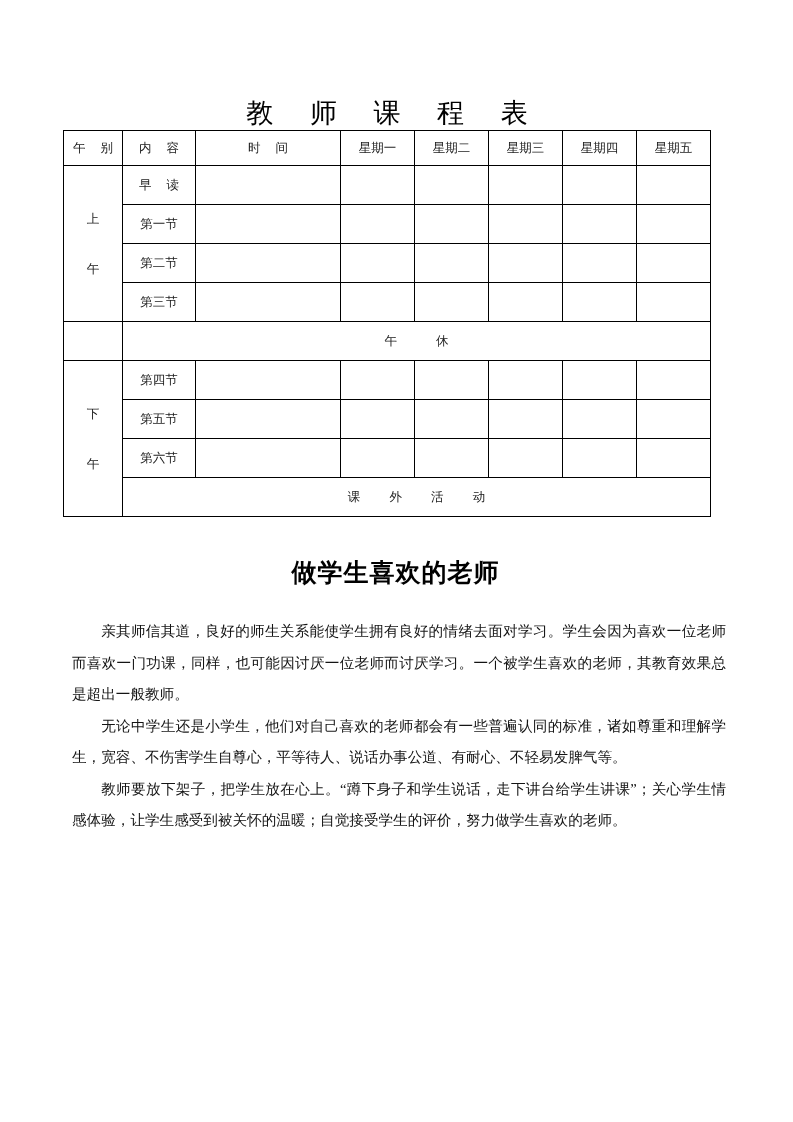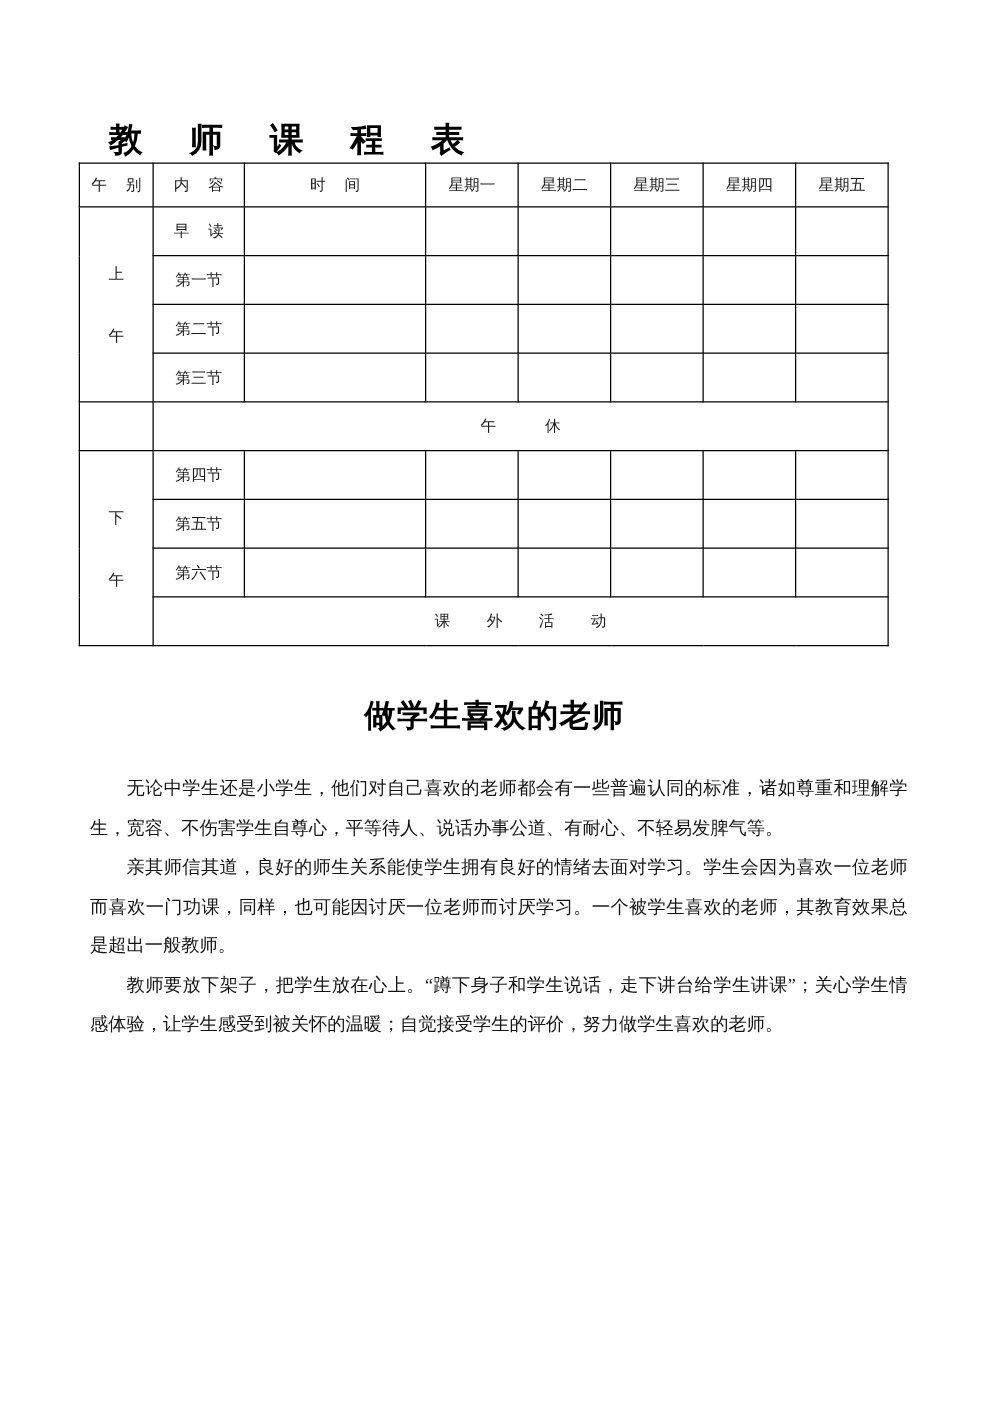--- a/index.html
+++ b/index.html
@@ -19,25 +19,26 @@
   .page {
     position: absolute;
     left: 0; top: 0;
     width: 793px;
     height: 1122px;
   }
 
   
   .table-title {
     position: absolute;
-    left: 73px;
+    left: 63px;
     top: 95px;
     width: 648px;
+    text-align: center;
     font-family: "DejaVu Sans", "Liberation Sans", sans-serif;
-    font-weight: bold;
+    font-weight: normal;
     font-size: 27px;
     line-height: 36px;
     letter-spacing: 14px;
     text-indent: 14px;
     white-space: nowrap;
   }
 
   table.schedule {
     position: absolute;
     left: 63px;
@@ -214,18 +215,18 @@
       </tr>
       <tr class="r-extra">
         <td class="sp4" colspan="7">课 外 活 动</td>
       </tr>
     </tbody>
   </table>
 
   <div class="article-title">做学生喜欢的老师</div>
 
   <div class="article-body">
+    <p>亲其师信其道，良好的师生关系能使学生拥有良好的情绪去面对学习。学生会因为喜欢一位老师而喜欢一门功课，同样，也可能因讨厌一位老师而讨厌学习。一个被学生喜欢的老师，其教育效果总是超出一般教师。</p>
     <p>无论中学生还是小学生，他们对自己喜欢的老师都会有一些普遍认同的标准，诸如尊重和理解学生，宽容、不伤害学生自尊心，平等待人、说话办事公道、有耐心、不轻易发脾气等。</p>
-    <p>亲其师信其道，良好的师生关系能使学生拥有良好的情绪去面对学习。学生会因为喜欢一位老师而喜欢一门功课，同样，也可能因讨厌一位老师而讨厌学习。一个被学生喜欢的老师，其教育效果总是超出一般教师。</p>
     <p>教师要放下架子，把学生放在心上。“蹲下身子和学生说话，走下讲台给学生讲课”；关心学生情感体验，让学生感受到被关怀的温暖；自觉接受学生的评价，努力做学生喜欢的老师。</p>
   </div>
 
 </div>
 
 </body></html>

